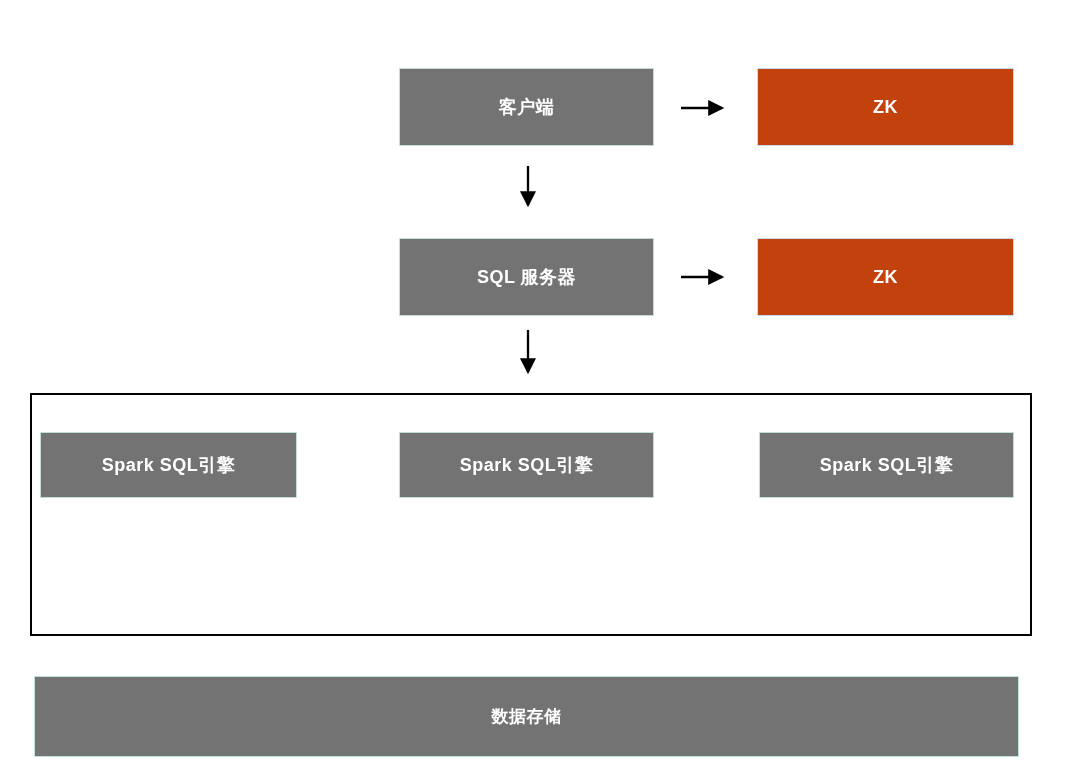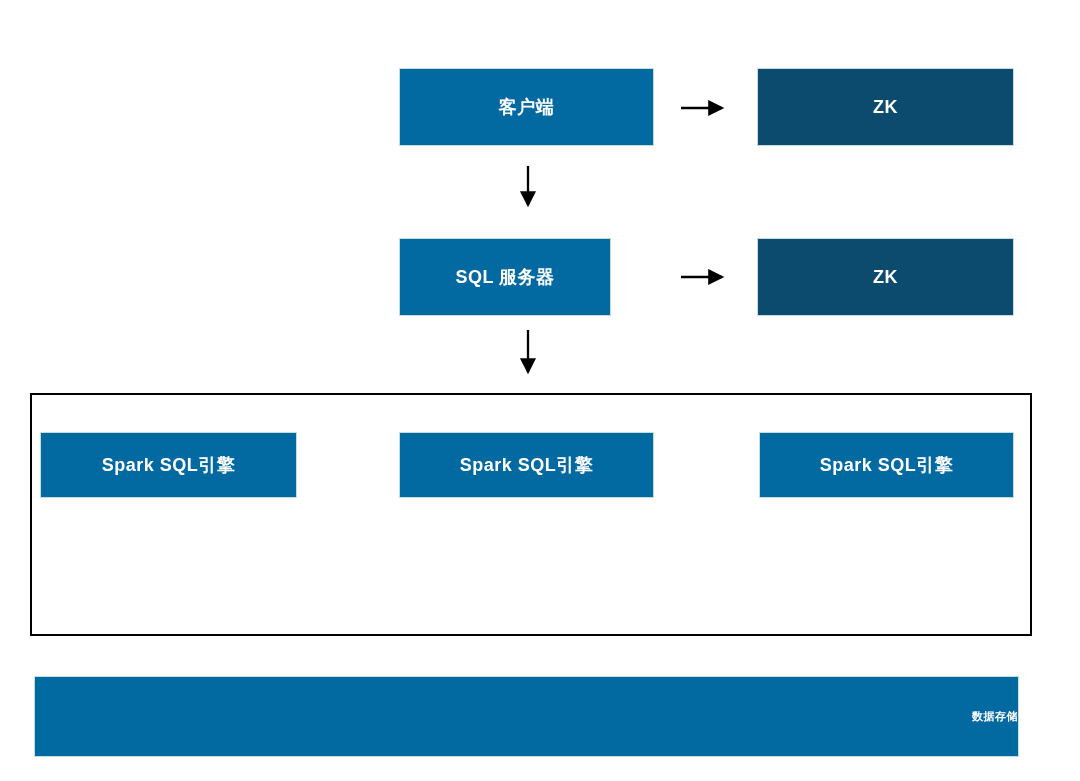--- a/index.html
+++ b/index.html
@@ -20,48 +20,47 @@
     display: flex;
     align-items: center;
     justify-content: center;
     color: #ffffff;
     font-weight: bold;
     font-size: 18px;
     letter-spacing: 0.5px;
     box-sizing: border-box;
     text-align: center;
   }
-  .teal { background: #0369a1; box-shadow: 0 0 0 1px #c2ded9; }
-  .blue { background: #0c4a6e; box-shadow: 0 0 0 1px #c4dcee; }
+  .teal { background: #737373; box-shadow: 0 0 0 1px #c2ded9; }
+  .blue { background: #c2410c; box-shadow: 0 0 0 1px #c4dcee; }
   .gray { background: #9a9a9a; }
 
   .node-client      { left: 400px; top: 69px;  width: 253px; height: 76px; }
   .node-zk-top      { left: 758px; top: 69px;  width: 255px; height: 76px; }
-  .node-sql-server  { left: 400px; top: 239px; width: 210px; height: 76px; }
+  .node-sql-server  { left: 400px; top: 239px; width: 253px; height: 76px; }
   .node-zk-middle   { left: 758px; top: 239px; width: 255px; height: 76px; }
 
   .cluster {
     position: absolute;
     left: 30px; top: 393px;
     width: 1002px; height: 243px;
     border: 2px solid #000000;
     box-sizing: border-box;
     background: #ffffff;
   }
   .node-spark-left   { left: 41px;  top: 433px; width: 255px; height: 64px; }
   .node-spark-center { left: 400px; top: 433px; width: 253px; height: 64px; }
   .node-spark-right  { left: 760px; top: 433px; width: 253px; height: 64px; }
   .node-yarn         { left: 405px; top: 566px; width: 253px; height: 62px; }
 
   .node-storage {
     left: 35px; top: 677px;
     width: 983px; height: 79px;
-    font-size: 11px;
+    font-size: 17px;
     box-shadow: 0 0 0 1px #bfe3de;
-    justify-content: flex-end;
   }
 
   svg.arrows {
     position: absolute;
     left: 0; top: 0;
     width: 1080px;
     height: 781px;
     pointer-events: none;
   }
   svg.arrows line {

